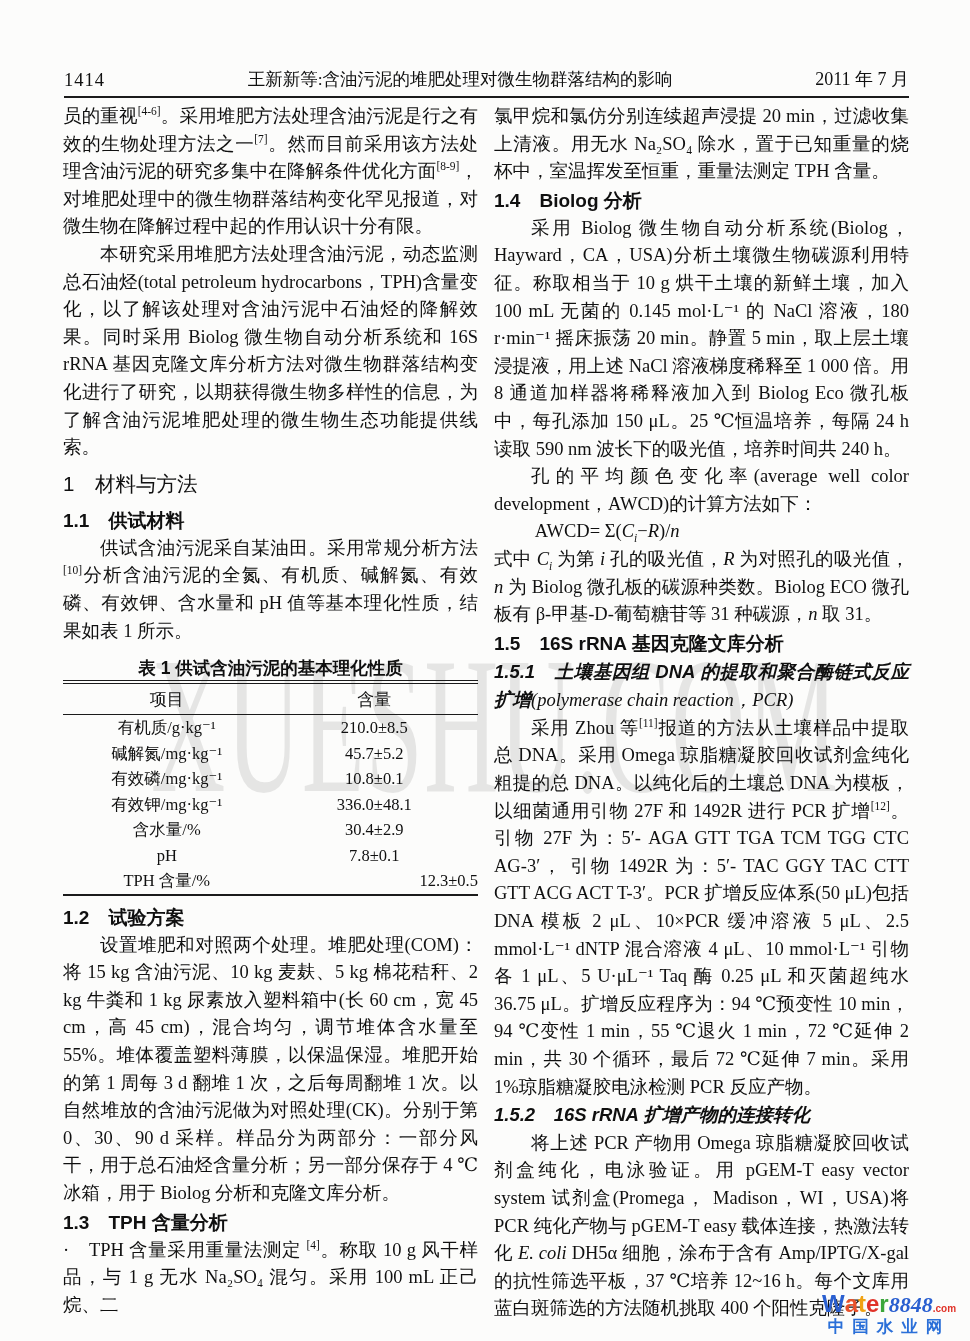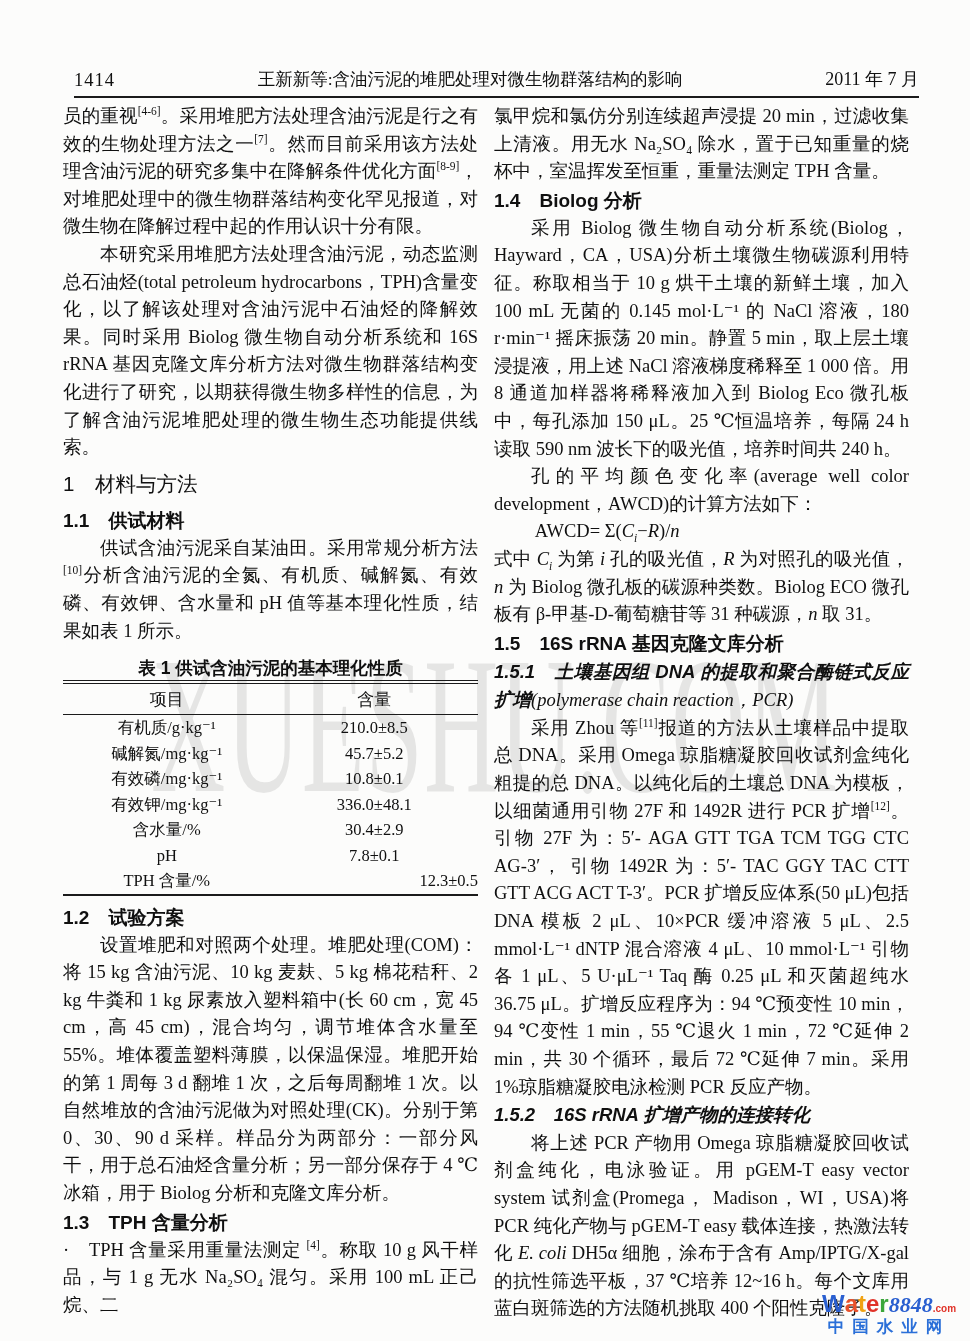--- a/index.html
+++ b/index.html
@@ -8,21 +8,21 @@
     position:relative;
     width:970px; height:1341px;
     background:#fcfcfb;
     font-family:"Liberation Serif","DejaVu Serif",serif;
     color:#101010;
     overflow:hidden;
     margin:0 auto;
   }
   
   .page-header {
-    position:absolute; left:74px; top:66px; width:845px; height:32px;
+    position:absolute; left:64px; top:66px; width:845px; height:32px;
     display:flex; justify-content:space-between; align-items:flex-end;
     border-bottom:2px solid #1b1b1b;
     padding-bottom:5px;
     font-size:18px;
   }
   .page-header .num { font-size:18.5px; letter-spacing:1px; }
   .page-header .ttl { font-size:17.5px; }
   .page-header .iss { font-size:18px; }
   
   .watermark {

